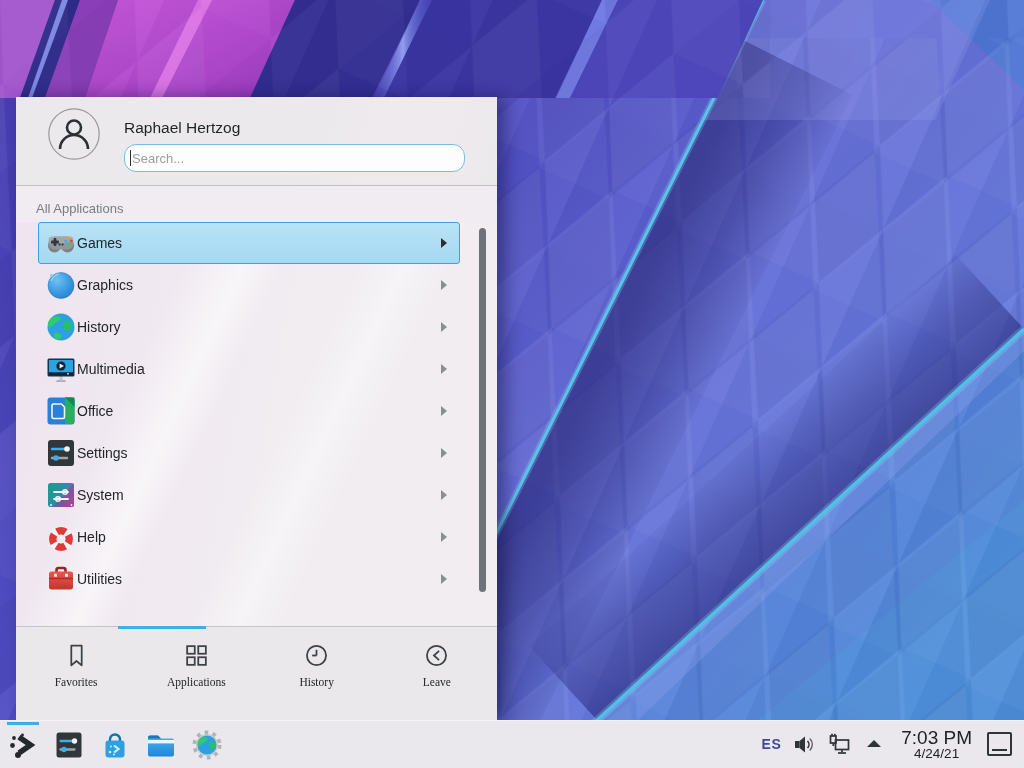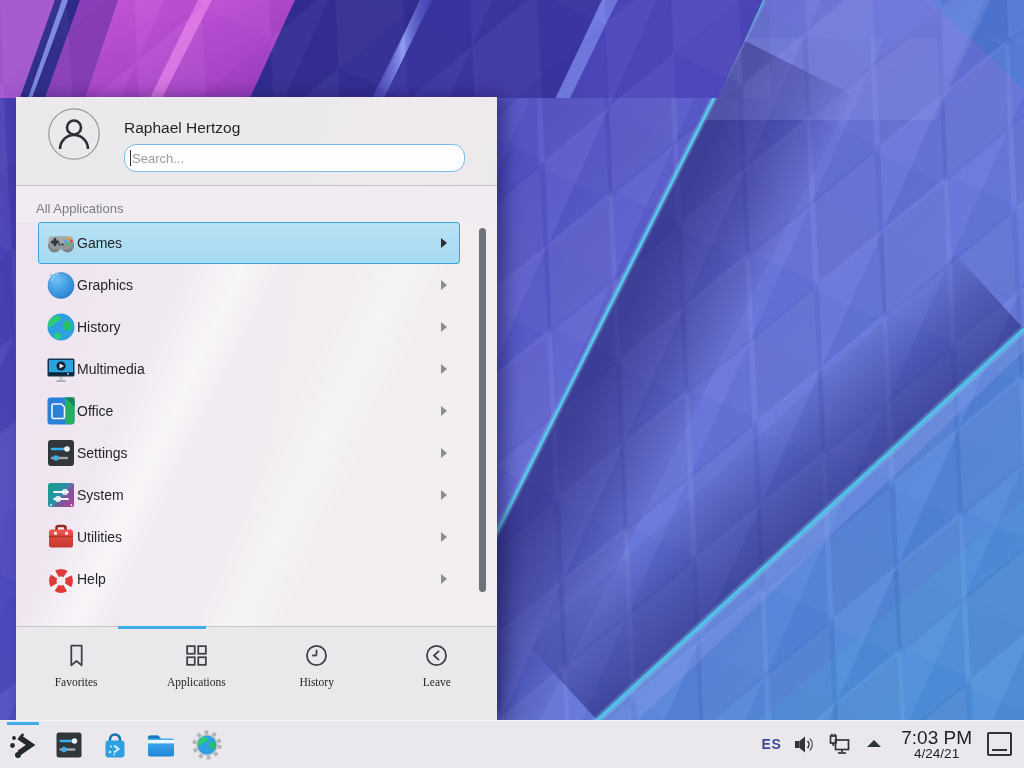--- a/index.html
+++ b/index.html
@@ -267,46 +267,46 @@
           <circle cx="13" cy="20" r="2.3" fill="none" stroke="#f2f5f7" stroke-width="1.5"></circle>
           <circle cx="6" cy="26" r="0.9" fill="#f2f5f7"></circle>
             <circle cx="26.5" cy="26" r="0.9" fill="#f2f5f7"></circle>
         </svg>
         <span class="rlabel">System</span>
         <span class="arrow"></span>
       </div>
 
       <div class="row">
         <svg class="cicon" viewBox="0 0 32 32">
+          <circle cx="16" cy="18" r="12.5" fill="#f3f4f5"></circle>
+          <circle cx="16" cy="18" r="8.2" fill="none" stroke="#e03b3b" stroke-width="7.5" stroke-dasharray="9 3.9" stroke-dashoffset="4.5"></circle>
+          <circle cx="16" cy="18" r="4.2" fill="#f1edf1"></circle>
+        </svg>
+        <span class="rlabel">Help</span>
+        <span class="arrow"></span>
+      </div>
+
+      <div class="row">
+        <svg class="cicon" viewBox="0 0 32 32">
           <defs>
               <linearGradient id="utg" x1="0" y1="0" x2="0" y2="1">
             <stop offset="0" stop-color="#ef5350"></stop>
                 <stop offset="1" stop-color="#c0392b"></stop>
           </linearGradient>
             </defs>
           <path d="M11.5,9.5 v-2.5 a2,2 0 0 1 2,-2 h5 a2,2 0 0 1 2,2 v2.5" fill="none" stroke="#8e2a22" stroke-width="2.6"></path>
           <rect x="4" y="8.5" width="24" height="18" rx="2.5" fill="url(#utg)"></rect>
           <line x1="4" y1="15.5" x2="28" y2="15.5" stroke="#a93226" stroke-width="1.4"></line>
           <rect x="9" y="10.8" width="3" height="3" rx="0.6" fill="#fbecea"></rect>
           <rect x="20" y="10.8" width="3" height="3" rx="0.6" fill="#fbecea"></rect>
         </svg>
         <span class="rlabel">Utilities</span>
         <span class="arrow"></span>
       </div>
 
-      <div class="row">
-        <svg class="cicon" viewBox="0 0 32 32">
-          <circle cx="16" cy="18" r="12.5" fill="#f3f4f5"></circle>
-          <circle cx="16" cy="18" r="8.2" fill="none" stroke="#e03b3b" stroke-width="7.5" stroke-dasharray="9 3.9" stroke-dashoffset="4.5"></circle>
-          <circle cx="16" cy="18" r="4.2" fill="#f1edf1"></circle>
-        </svg>
-        <span class="rlabel">Help</span>
-        <span class="arrow"></span>
-      </div>
-
     </div>
 
     <div class="scrollbar"></div>
 
     <div class="kickoff-footer">
       <div class="tab-indicator"></div>
 
       <div class="tab">
         <svg viewBox="0 0 26 26">
           <path d="M8,3.5 h10 v19 l-5,-4.2 l-5,4.2 z" fill="none" stroke="#3c4146" stroke-width="1.7" stroke-linejoin="round"></path>

